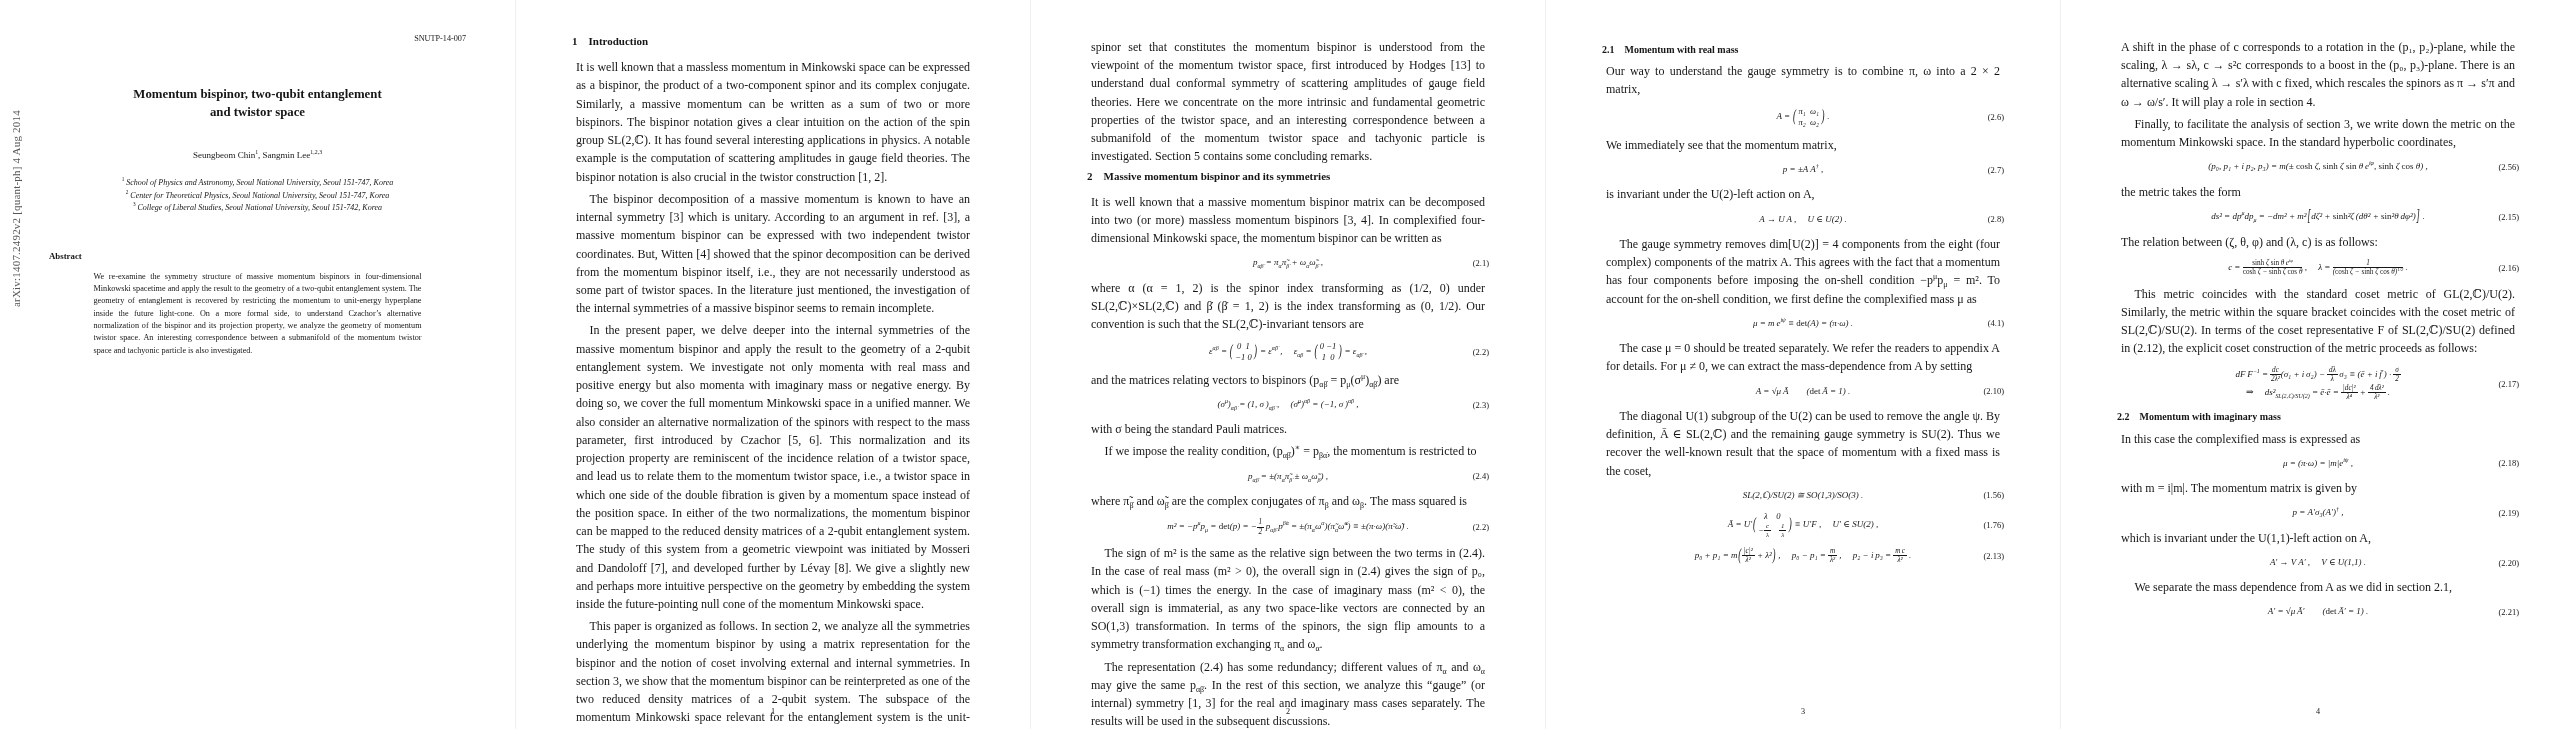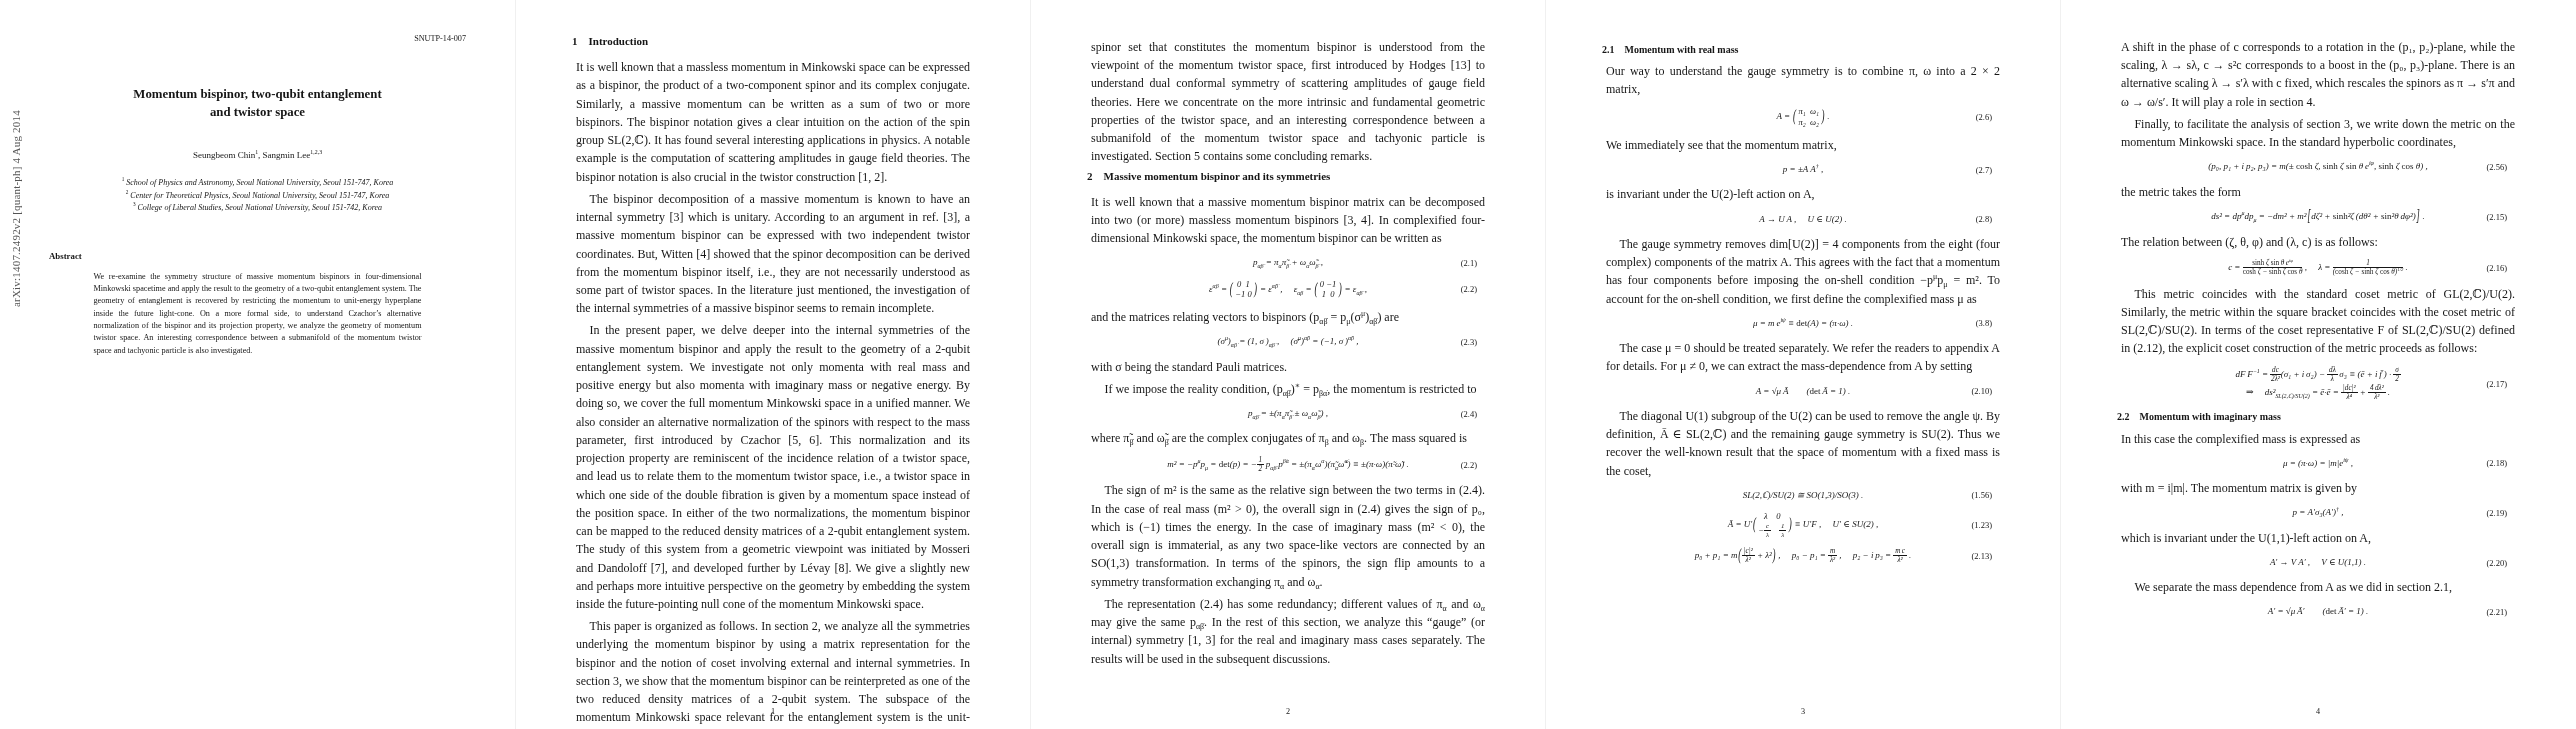--- a/index.html
+++ b/index.html
@@ -30,21 +30,21 @@
   }
 
   
   .pagebody { padding:34px 56px 0 56px; }
   .h1 { font-weight:bold; font-size:11px; margin:1.2px 0 11px 0; }
   .h2 { font-weight:bold; font-size:10px; margin:9.7px 0 7.3px 0; }
   .para { margin:4px; text-indent:13.4px; text-align:justify; font-size:12px; line-height:1.52; }
   .para.noindent { text-indent:0; }
   .eq { position:relative; text-align:center; margin:8px 0; padding:0 24px; font-size:9px; font-style:italic; }
   .eq .body { display:inline-block; text-align:center; line-height:1.7; }
-  .eq .no { position:absolute; right:12px; top:50%; transform:translateY(-50%); font-style:normal; font-size:8.5px; }
+  .eq .no { position:absolute; right:0; top:50%; transform:translateY(-50%); font-style:normal; font-size:8.5px; }
   sub, sup { font-size:0.66em; line-height:0; }
   .mx { display:inline-block; vertical-align:middle; text-align:center; line-height:1.25; font-size:0.95em; }
   .mx .r { display:block; padding:0 1.8px; }
   .big { display:inline-block; transform:scaleY(1.8); vertical-align:middle; padding:0 0.6px; font-weight:400; }
   .fr { display:inline-flex; flex-direction:column; vertical-align:middle; text-align:center; line-height:1.18; font-size:0.8em; }
   .fr > span:first-child { border-bottom:0.6px solid currentColor; padding:0 1.8px; }
   .rm { font-style:normal; }
   .pageno { position:absolute; bottom:13.4px; left:0; width:100%; text-align:center; font-size:8.2px; }
 </style>
 </head>
@@ -79,20 +79,21 @@
       </div>
     <div class="pageno">1</div>
   </div>
 
   <div class="page">
     <div class="pagebody">
         <p class="para noindent">spinor set that constitutes the momentum bispinor is understood from the viewpoint of the momentum twistor space, first introduced by Hodges [13] to understand dual conformal symmetry of scattering amplitudes of gauge field theories. Here we concentrate on the more intrinsic and fundamental geometric properties of the twistor space, and an interesting correspondence between a submanifold of the momentum twistor space and tachyonic particle is investigated. Section 5 contains some concluding remarks.</p>
         <div class="h1">2 Massive momentum bispinor and its symmetries</div>
         <p class="para noindent">It is well known that a massive momentum bispinor matrix can be decomposed into two (or more) massless momentum bispinors [3, 4]. In complexified four-dimensional Minkowski space, the momentum bispinor can be written as</p>
         <div class="eq"><span class="body">p<sub>αβ̇</sub> = π<sub>α</sub>π̃<sub>β̇</sub> + ω<sub>α</sub>ω̃<sub>β̇</sub> ,</span><span class="no">(2.1)</span></div>
+        <p class="para noindent">where α (α = 1, 2) is the spinor index transforming as (1/2, 0) under SL(2,ℂ)×SL(2,ℂ) and β̇ (β̇ = 1, 2) is the index transforming as (0, 1/2). Our convention is such that the SL(2,ℂ)-invariant tensors are</p>
         <div class="eq"><span class="body">ε<sup>αβ</sup> = <span class="big">(</span><span class="mx"><span class="r">0&nbsp;&nbsp;1</span><span class="r">−1&nbsp;0</span></span><span class="big">)</span> = ε<sup>α̇β̇</sup> ,  ε<sub>αβ</sub> = <span class="big">(</span><span class="mx"><span class="r">0&nbsp;−1</span><span class="r">1&nbsp;&nbsp;0</span></span><span class="big">)</span> = ε<sub>α̇β̇</sub> ,</span><span class="no">(2.2)</span></div>
         <p class="para noindent">and the matrices relating vectors to bispinors (p<sub>αβ̇</sub> = p<sub>μ</sub>(σ<sup>μ</sup>)<sub>αβ̇</sub>) are</p>
         <div class="eq"><span class="body">(σ<sup>μ</sup>)<sub>αβ̇</sub> = (1, σ )<sub>αβ̇</sub> ,  (σ̄<sup>μ</sup>)<sup>α̇β</sup> = (−1, σ )<sup>α̇β</sup> ,</span><span class="no">(2.3)</span></div>
         <p class="para noindent">with σ being the standard Pauli matrices.</p>
         <p class="para">If we impose the reality condition, (p<sub>αβ̇</sub>)<sup>∗</sup> = p<sub>βα̇</sub>, the momentum is restricted to</p>
         <div class="eq"><span class="body">p<sub>αβ̇</sub> = ±(π<sub>α</sub>π̃<sub>β̇</sub> ± ω<sub>α</sub>ω̃<sub>β̇</sub>) ,</span><span class="no">(2.4)</span></div>
         <p class="para noindent">where π̃<sub>β̇</sub> and ω̃<sub>β̇</sub> are the complex conjugates of π<sub>β</sub> and ω<sub>β</sub>. The mass squared is</p>
         <div class="eq"><span class="body">m² = −p<sup>μ</sup>p<sub>μ</sub> = <span class="rm">det</span>(p) = −<span class="fr">
               <span>1</span>
               <span>2</span>
@@ -106,32 +107,32 @@
   <div class="page">
     <div class="pagebody">
         <div class="h2">2.1 Momentum with real mass</div>
         <p class="para noindent">Our way to understand the gauge symmetry is to combine π, ω into a 2 × 2 matrix,</p>
         <div class="eq"><span class="body">A = <span class="big">(</span><span class="mx"><span class="r">π₁&nbsp;&nbsp;ω₁</span><span class="r">π₂&nbsp;&nbsp;ω₂</span></span><span class="big">)</span> .</span><span class="no">(2.6)</span></div>
         <p class="para noindent">We immediately see that the momentum matrix,</p>
         <div class="eq"><span class="body">p = ±A A<sup>†</sup> ,</span><span class="no">(2.7)</span></div>
         <p class="para noindent">is invariant under the U(2)-left action on A,</p>
         <div class="eq"><span class="body">A → U A ,  U ∈ U(2) .</span><span class="no">(2.8)</span></div>
         <p class="para">The gauge symmetry removes <span class="rm">dim</span>[U(2)] = 4 components from the eight (four complex) components of the matrix A. This agrees with the fact that a momentum has four components before imposing the on-shell condition −p<sup>μ</sup>p<sub>μ</sub> = m². To account for the on-shell condition, we first define the complexified mass μ as</p>
-        <div class="eq"><span class="body">μ = m e<sup>iψ</sup> ≡ <span class="rm">det</span>(A) = (π·ω) .</span><span class="no">(3.8)</span></div>
+        <div class="eq"><span class="body">μ = m e<sup>iψ</sup> ≡ <span class="rm">det</span>(A) = (π·ω) .</span><span class="no">(4.1)</span></div>
         <p class="para">The case μ = 0 should be treated separately. We refer the readers to appendix A for details. For μ ≠ 0, we can extract the mass-dependence from A by setting</p>
         <div class="eq"><span class="body">A = √μ Ā  (<span class="rm">det</span> Ā = 1) .</span><span class="no">(2.10)</span></div>
         <p class="para">The diagonal U(1) subgroup of the U(2) can be used to remove the angle ψ. By definition, Ā ∈ SL(2,ℂ) and the remaining gauge symmetry is SU(2). Thus we recover the well-known result that the space of momentum with a fixed mass is the coset,</p>
         <div class="eq"><span class="body">SL(2,ℂ)/SU(2) ≅ SO(1,3)/SO(3) .</span><span class="no">(1.56)</span></div>
         <div class="eq"><span class="body">Ā = U′<span class="big">(</span><span class="mx"><span class="r">λ 0</span><span class="r">−<span class="fr">
                   <span>c</span>
                   <span>λ</span>
                 </span> <span class="fr">
                   <span>1</span>
                   <span>λ</span>
-                </span></span></span><span class="big">)</span> ≡ U′F ,  U′ ∈ SU(2) ,</span><span class="no">(1.23)</span></div>
+                </span></span></span><span class="big">)</span> ≡ U′F ,  U′ ∈ SU(2) ,</span><span class="no">(1.76)</span></div>
         <div class="eq"><span class="body">p₀ + p₁ = m<span class="big">(</span><span class="fr">
               <span>|c|²</span>
               <span>λ²</span>
             </span> + λ²<span class="big">)</span> ,  p₀ − p₁ = <span class="fr">
               <span>m</span>
               <span>λ²</span>
             </span> ,  p₂ − i p₃ = <span class="fr">
               <span>m c</span>
               <span>λ²</span>
             </span> .</span><span class="no">(2.13)</span></div>

